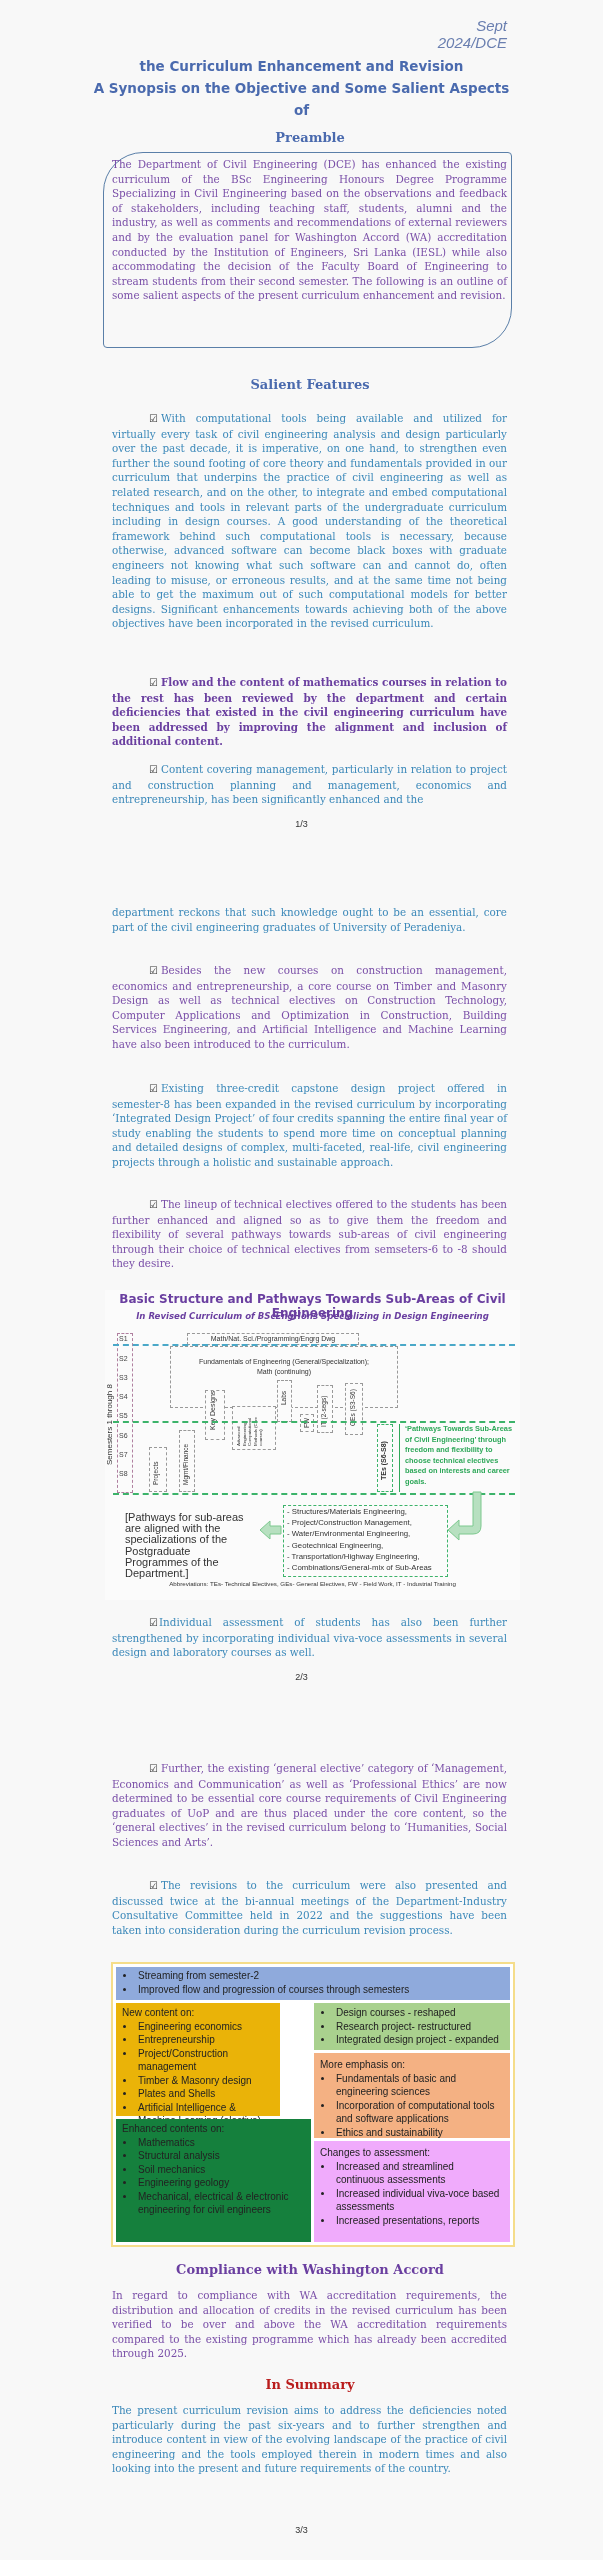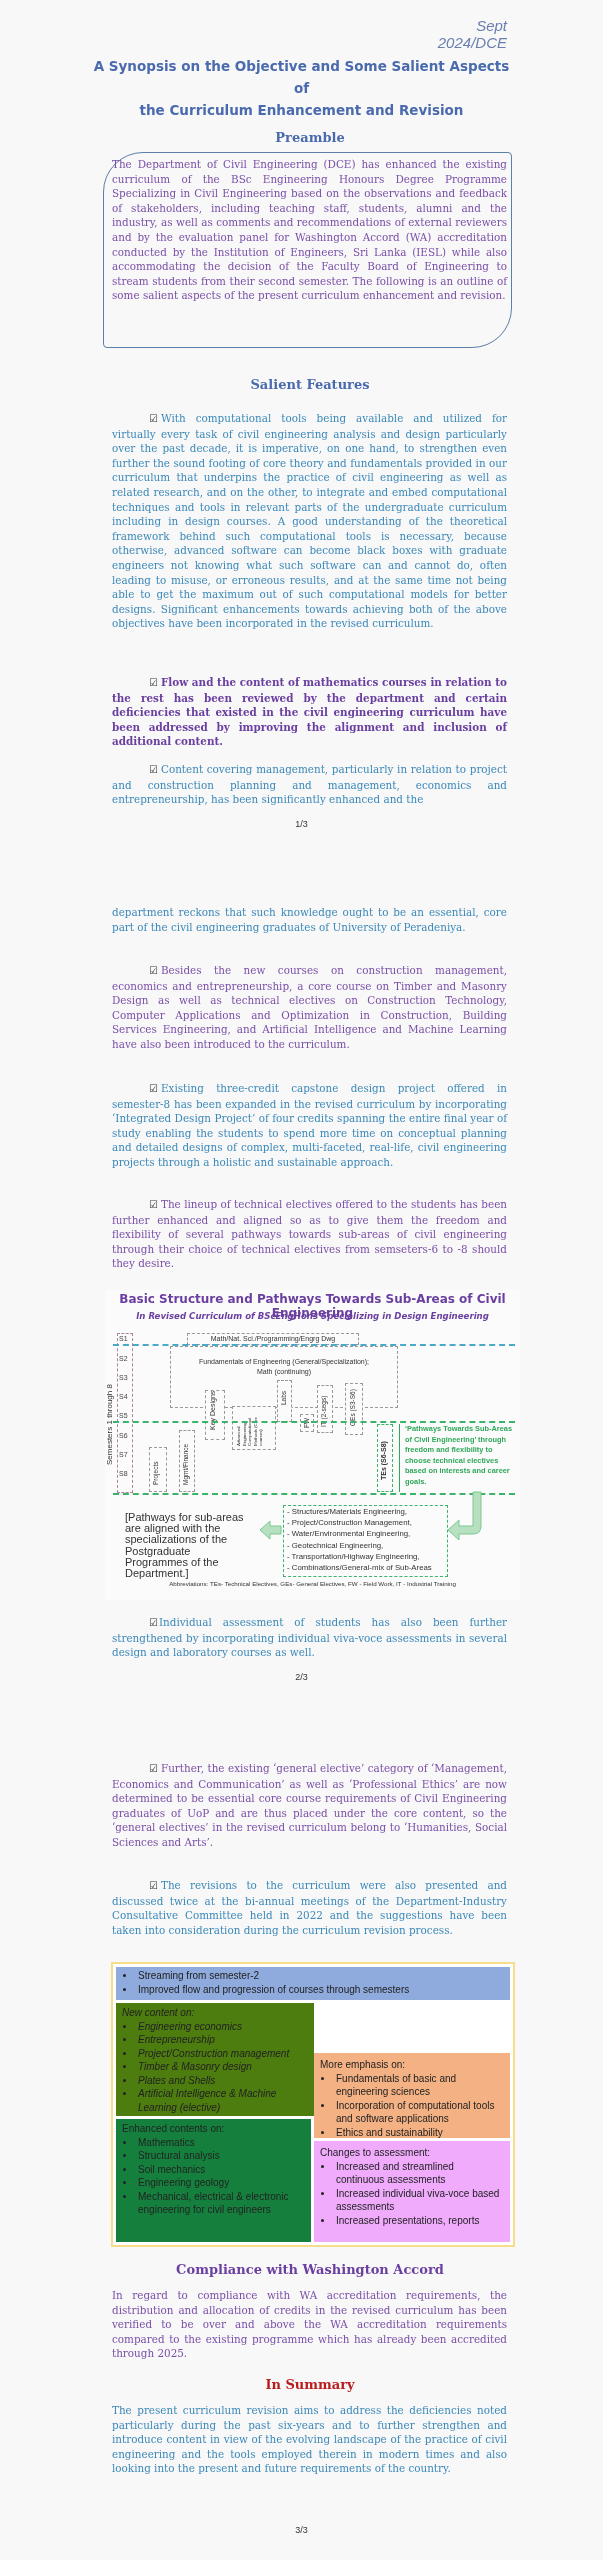--- a/index.html
+++ b/index.html
@@ -66,22 +66,22 @@
   .cell { position:absolute; box-sizing:border-box; padding:3px 6px; font-family:"Liberation Sans",sans-serif; font-size:10px; line-height:13.5px; color:#222; }
   .cell ul { margin:0; padding-left:14px; }
   .cell li { list-style: disc; padding-left: 2px; }
   .cell .hd { display:block; }
 </style>
 </head>
 <body>
 
 <div class="abs date">Sept 2024/DCE</div>
 <div class="abs title">
+  <div>the Curriculum Enhancement and Revision</div>
   <div>A Synopsis on the Objective and Some Salient Aspects of</div>
-  <div>the Curriculum Enhancement and Revision</div>
 </div>
 
 <div class="abs h-section" style="top:130px; color:#4a6aae;">Preamble</div>
 <div class="abs preamble-box"></div>
 <div class="abs para purple" style="top:157px;">The Department of Civil Engineering (DCE) has enhanced the existing curriculum of the BSc Engineering Honours Degree Programme Specializing in Civil Engineering based on the observations and feedback of stakeholders, including teaching staff, students, alumni and the industry, as well as comments and recommendations of external reviewers and by the evaluation panel for Washington Accord (WA) accreditation conducted by the Institution of Engineers, Sri Lanka (IESL) while also accommodating the decision of the Faculty Board of Engineering to stream students from their second semester. The following is an outline of some salient aspects of the present curriculum enhancement and revision.</div>
 
 <div class="abs h-section" style="top:377px; color:#4a6aae;">Salient Features</div>
 
 <div class="abs para blue" style="top:411px;"><span class="chk">☑</span><span>With computational tools being available and utilized for virtually every task of civil engineering analysis and design particularly over the past decade, it is imperative, on one hand, to strengthen even further the sound footing of core theory and fundamentals provided in our curriculum that underpins the practice of civil engineering as well as related research, and on the other, to integrate and embed computational techniques and tools in relevant parts of the undergraduate curriculum including in design courses. A good understanding of the theoretical framework behind such computational tools is necessary, because otherwise, advanced software can become black boxes with graduate engineers not knowing what such software can and cannot do, often leading to misuse, or erroneous results, and at the same time not being able to get the maximum out of such computational models for better designs. Significant enhancements towards achieving both of the above objectives have been incorporated in the revised curriculum.</span></div>
 
@@ -174,41 +174,48 @@
 
 <div class="abs para blue" style="top:1878px;"><span class="chk">☑</span><span>The revisions to the curriculum were also presented and discussed twice at the bi-annual meetings of the Department-Industry Consultative Committee held in 2022 and the suggestions have been taken into consideration during the curriculum revision process.</span></div>
 
 <div class="abs stable">
   <div class="cell" style="left:3px; top:3px; width:394px; height:33px; background:#8faadc; padding-top:2px;">
     <ul>
       <li>Streaming from semester-2</li>
       <li>Improved flow and progression of courses through semesters</li>
     </ul>
   </div>
-  <div class="cell" style="left:3px; top:39px; width:198px; height:113px; background:#4d7c0f;font-style:italic;">
+  <div class="cell" style="left:3px; top:39px; width:164px; height:113px; background:#eab308;">
     <span class="hd">New content on:</span>
     <ul>
       <li>Engineering economics</li>
       <li>Entrepreneurship</li>
       <li>Project/Construction management</li>
       <li>Timber &amp; Masonry design</li>
       <li>Plates and Shells</li>
       <li>Artificial Intelligence &amp; Machine Learning (elective)</li>
     </ul>
   </div>
   <div class="cell" style="left:3px; top:155px; width:195px; height:123px; background:#15803d;">
     <span class="hd">Enhanced contents on:</span>
     <ul>
       <li>Mathematics</li>
       <li>Structural analysis</li>
       <li>Soil mechanics</li>
       <li>Engineering geology</li>
       <li>Mechanical, electrical &amp; electronic engineering for civil engineers</li>
     </ul>
   </div>
+  <div class="cell" style="left:201px; top:39px; width:196px; height:47px; background:#a9d18e;">
+    <ul>
+      <li>Design courses - reshaped</li>
+      <li>Research project- restructured</li>
+      <li>Integrated design project - expanded</li>
+    </ul>
+  </div>
   <div class="cell" style="left:201px; top:89px; width:196px; height:85px; background:#f4b183; padding-top:5px;">
     <span class="hd">More emphasis on:</span>
     <ul>
       <li>Fundamentals of basic and engineering sciences</li>
       <li>Incorporation of computational tools and software applications</li>
       <li>Ethics and sustainability</li>
     </ul>
   </div>
   <div class="cell" style="left:201px; top:177px; width:196px; height:101px; background:#f0abfc; padding-top:5px;">
     <span class="hd">Changes to assessment:</span>

